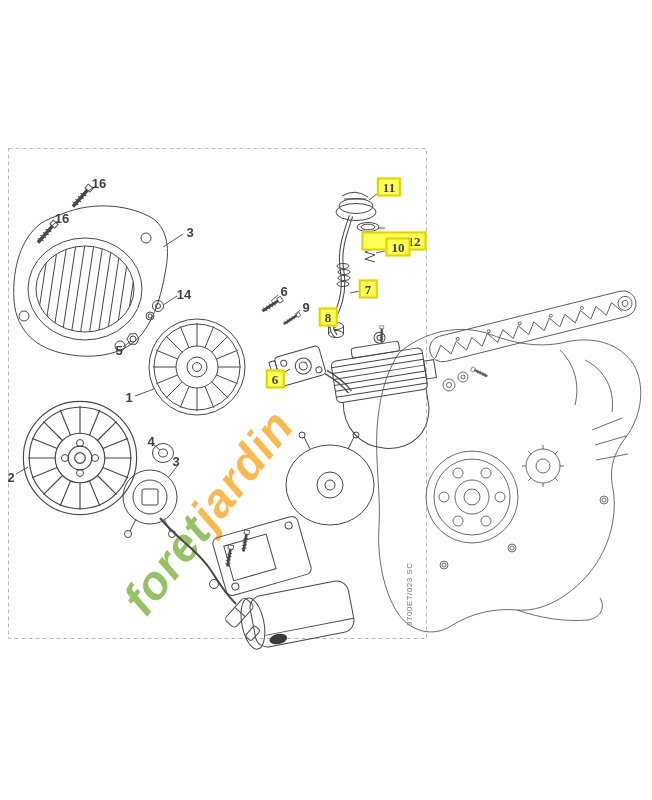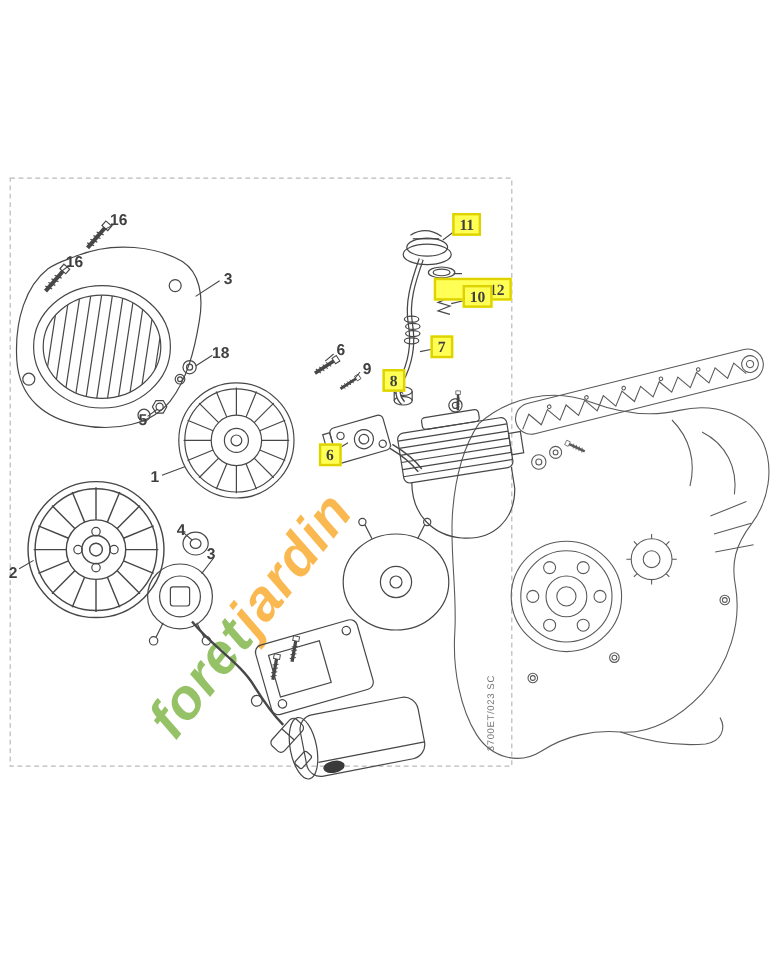--- a/index.html
+++ b/index.html
@@ -253,21 +253,21 @@
     <path d="M95,187 L84,193 M58,221 L50,227 M183,234 L163,247 M177,296 L163,305 M123,347 L131,341 M135,396 L154,389 M16,474 L28,467 M153,444 L160,450 M178,465 L168,478 M278,295 L271,301 M300,310 L296,315 M330,323 L336,328 M280,375 L290,369 M360,291 L350,293 M381,191 L369,200 M385,228 L378,228 M389,250 L376,253"></path>
   </g>
 
   <text transform="translate(412,626) rotate(-90)" font-size="8" fill="#777" letter-spacing="0.5" font-family="Liberation Sans, sans-serif">3700ET/023 SC</text>
 </svg>
 
 <div class="callout-layer">
       <div class="callout" style="left: 99px; top: 183px;">16</div>
       <div class="callout" style="left: 62px; top: 218px;">16</div>
       <div class="callout" style="left: 190px; top: 232px;">3</div>
-      <div class="callout" style="left: 184px; top: 294px;">18</div>
+      <div class="callout" style="left: 184px; top: 294px;">14</div>
       <div class="callout" style="left: 119px; top: 350px;">5</div>
       <div class="callout" style="left: 129px; top: 397px;">1</div>
       <div class="callout" style="left: 11px; top: 477px;">2</div>
       <div class="callout" style="left: 151px; top: 441px;">4</div>
       <div class="callout" style="left: 176px; top: 461px;">3</div>
       <div class="callout" style="left: 284px; top: 291px;">6</div>
       <div class="callout" style="left: 306px; top: 307px;">9</div>
       <div class="callout highlighted" style="left: 328px; top: 317px;">8</div>
       <div class="callout highlighted" style="left: 275px; top: 379px;">6</div>
       <div class="callout highlighted" style="left: 368px; top: 289px;">7</div>

